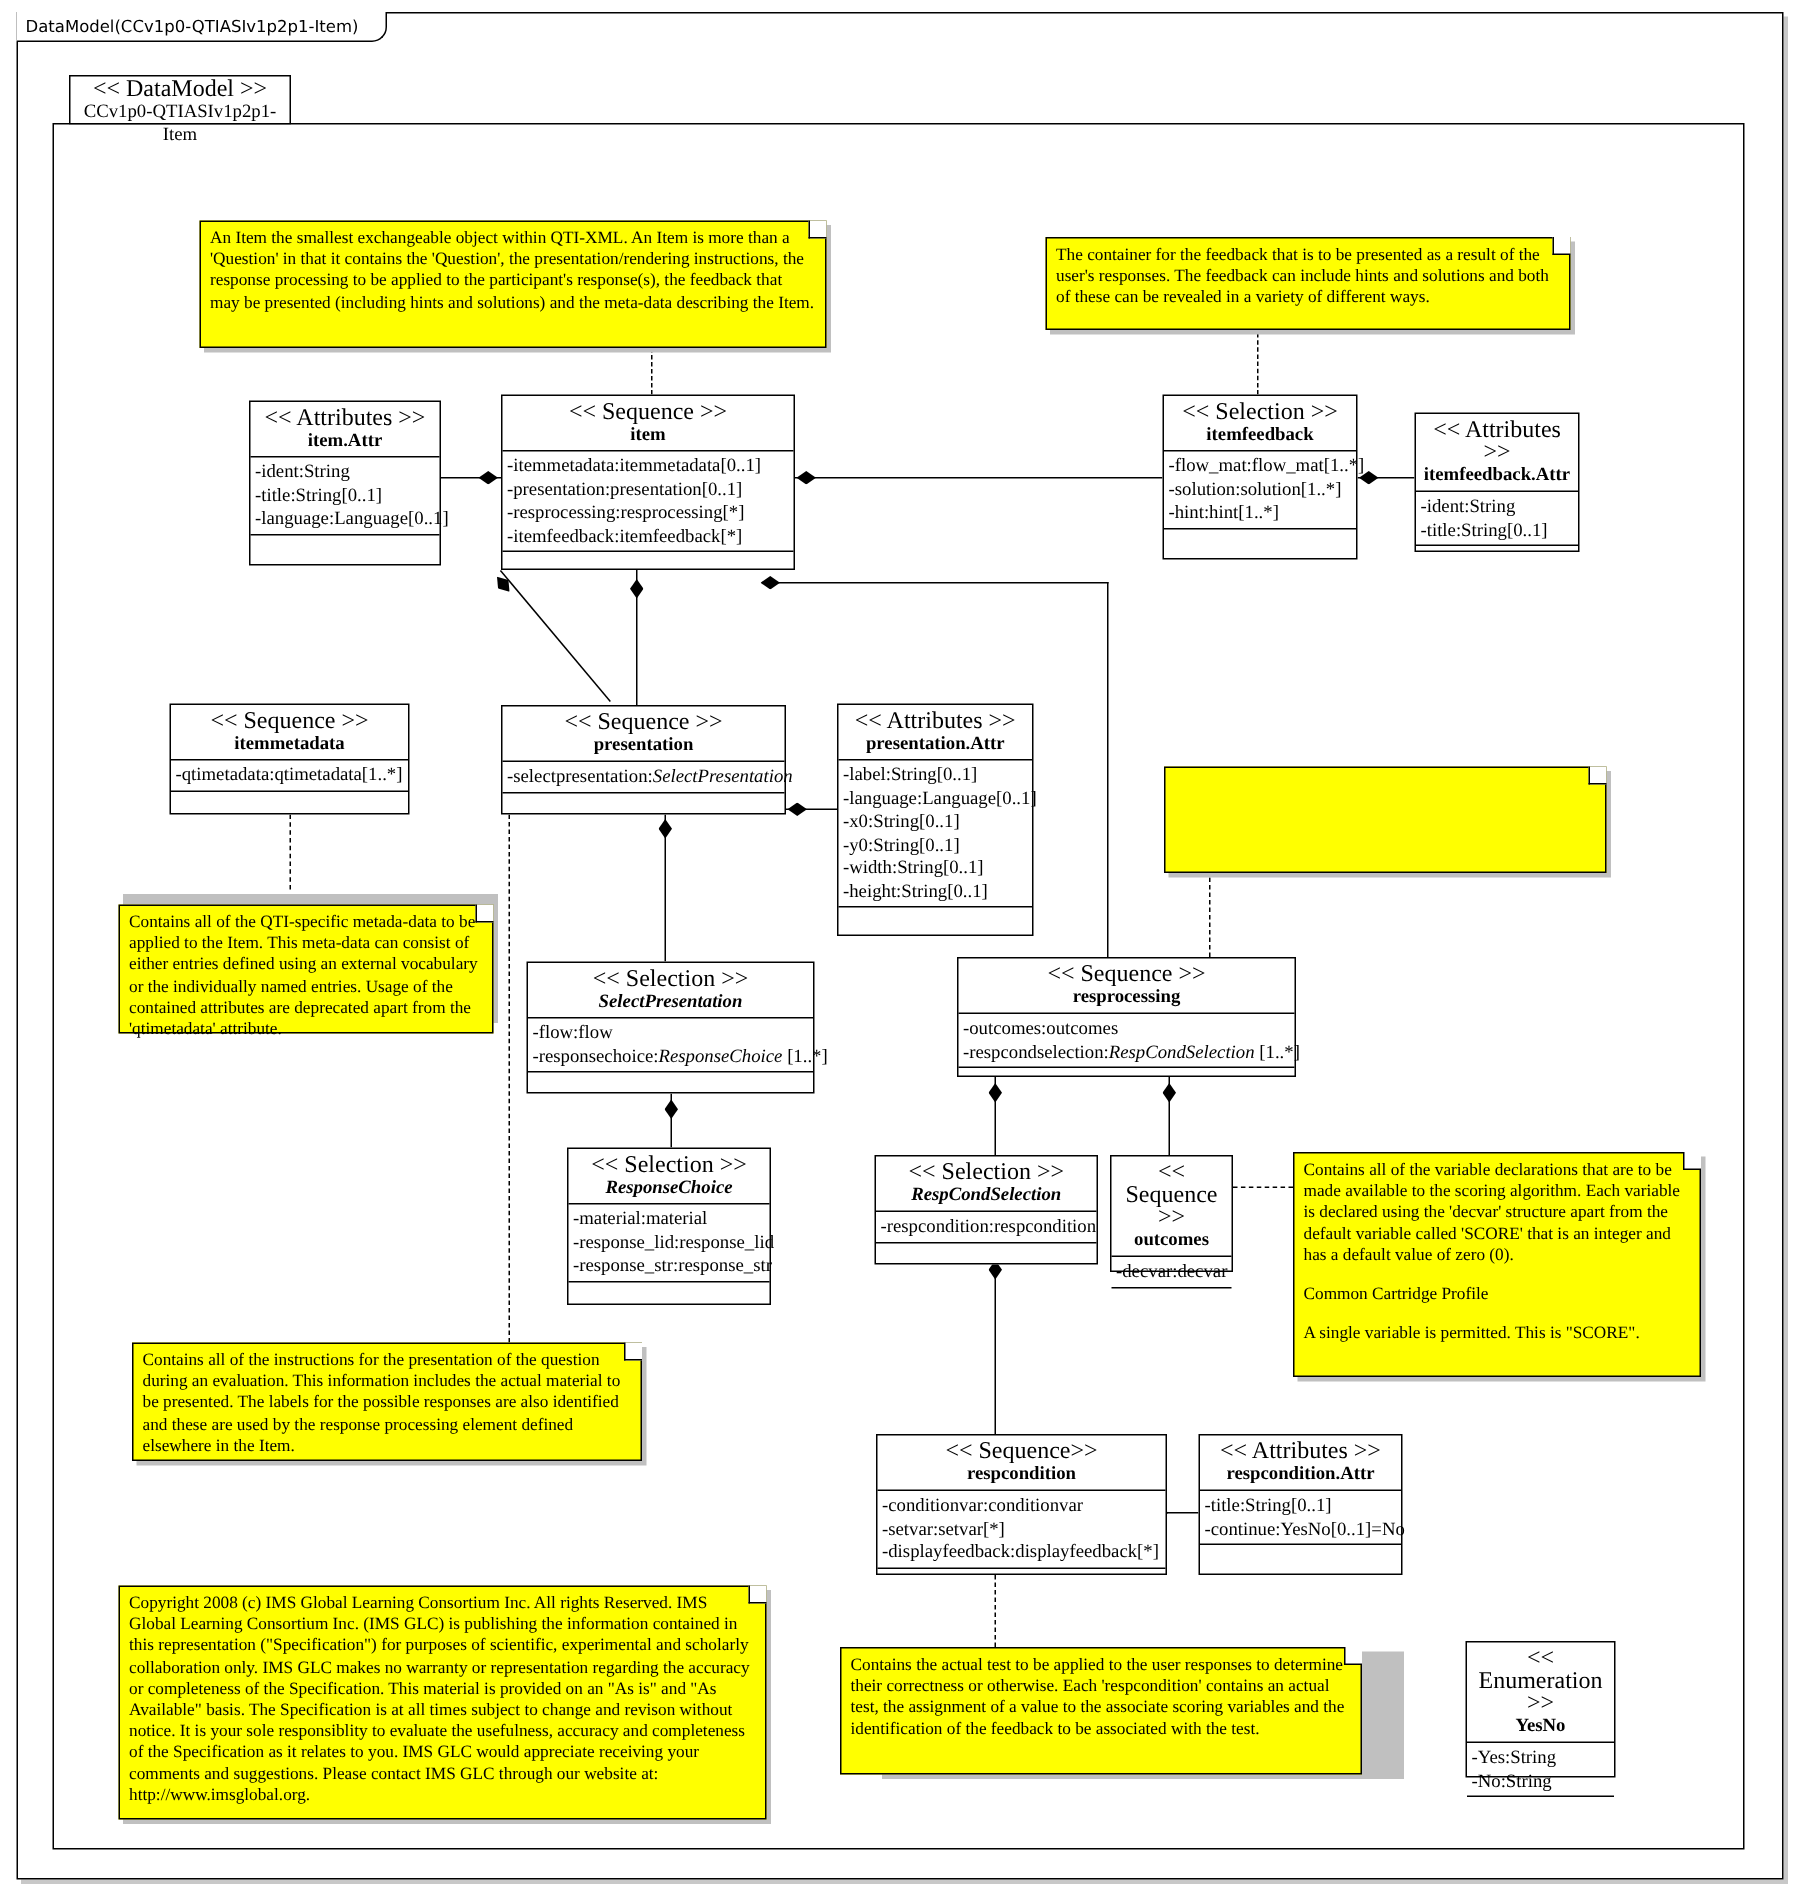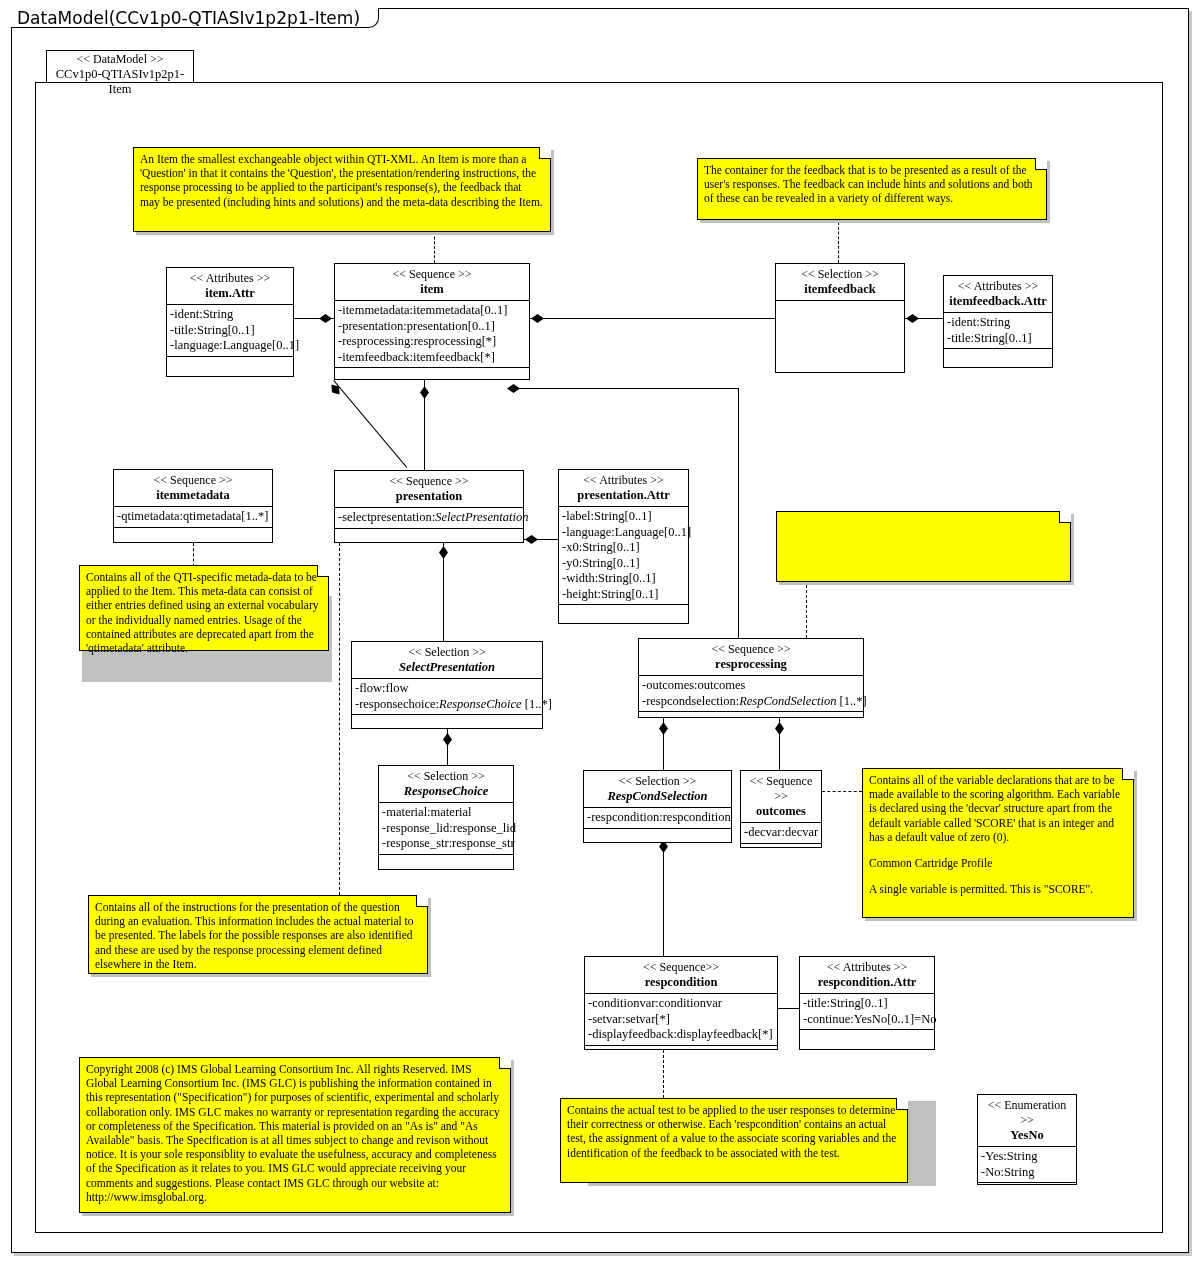--- a/index.html
+++ b/index.html
@@ -6,31 +6,31 @@
   body{font-family:"Liberation Serif", serif;}
   #canvas{position:relative;width:1200px;height:1268px;background:#ffffff;overflow:hidden;}
 
   
   .outer-frame{position:absolute;left:11px;top:8px;width:1178px;height:1245px;
     border:1px solid #000;box-sizing:border-box;background:#fff;}
   .outer-frame-shadow{position:absolute;left:14px;top:11px;width:1178px;height:1245px;
     background:#c8c8c8;}
   .frame-tab{position:absolute;left:11px;top:8px;height:20px;padding:2px 18px 2px 6px;
     border:1px solid #000;border-top:none;border-left:none;background:#fff;
-    font-family:"DejaVu Sans", sans-serif;font-size:17px;line-height:16px;color:#000;
+    font-family:"DejaVu Sans", sans-serif;font-size:11px;line-height:16px;color:#000;
     box-sizing:border-box;border-bottom-right-radius:10px;}
 
   .inner-frame{position:absolute;left:35px;top:82px;width:1128px;height:1151px;
     border:1px solid #000;box-sizing:border-box;background:#fff;}
 
   
   .cls{position:absolute;border:1px solid #000;background:#fff;box-sizing:border-box;
     font-size:12.5px;color:#000;}
   .cls .hdr{padding:3px 4px 3px 4px;text-align:center;line-height:15px;}
-  .cls .hdr .stereo{display:block;font-size:12px;}
+  .cls .hdr .stereo{display:block;font-size:16px;}
   .cls .hdr .nm{display:block;font-weight:bold;}
   .cls .hdr .nm.ital{font-style:italic;font-weight:bold;}
   .cls .sep{border-top:1px solid #000;}
   .cls .attrs{padding:2px 3px 2px 3px;}
   .cls .attrs .a{line-height:15.5px;white-space:nowrap;}
   .cls .attrs .a .it{font-style:italic;}
   .cls .ops{height:17px;}
 
   
   .note{position:absolute;background:#ffff00;border:1px solid #000;box-sizing:border-box;
@@ -144,20 +144,25 @@
       <div class="a">-itemfeedback:itemfeedback[*]</div>
     </div>
     <div class="ops sep"></div>
   </div>
 
   <div class="cls" style="left:775px;top:263px;width:130px;height:110px;">
     <div class="hdr">
       <span class="stereo">&lt;&lt; Selection &gt;&gt;</span>
       <span class="nm">itemfeedback</span>
     </div>
+    <div class="attrs sep">
+      <div class="a">-flow_mat:flow_mat[1..*]</div>
+      <div class="a">-solution:solution[1..*]</div>
+      <div class="a">-hint:hint[1..*]</div>
+    </div>
     <div class="ops sep"></div>
   </div>
 
   <div class="cls" style="left:943px;top:275px;width:110px;height:93px;">
     <div class="hdr">
       <span class="stereo">&lt;&lt; Attributes &gt;&gt;</span>
       <span class="nm">itemfeedback.Attr</span>
     </div>
     <div class="attrs sep">
       <div class="a">-ident:String</div>
@@ -306,21 +311,21 @@
     <p>An Item the smallest exchangeable object within QTI-XML.  An Item is more than a 'Question' in that it contains the 'Question', the presentation/rendering instructions, the response processing to be applied to the participant's response(s), the feedback that may be presented (including hints and solutions) and the meta-data describing the Item.</p>
   </div>
 
   <div class="note-shadow" style="left:700px;top:161px;width:350px;height:62px;"></div>
   <div class="note" style="left:697px;top:158px;width:350px;height:62px;">
     <div class="fold"></div>
     <p>The container for the feedback that is to be presented as a result of the user's responses.  The feedback can include hints and solutions and both of these can be revealed in a variety of different ways.</p>
   </div>
 
   <div class="note-shadow" style="left:82px;top:596px;width:250px;height:86px;"></div>
-  <div class="note" style="left:79px;top:565px;width:250px;height:86px;">
+  <div class="note" style="left:79px;top:603px;width:250px;height:86px;">
     <div class="fold"></div>
     <p>Contains all of the QTI-specific metada-data to be applied to the Item.  This meta-data can consist of either entries defined using an external vocabulary or the individually named entries.  Usage of the contained attributes are deprecated apart from the 'qtimetadata' attribute.</p>
   </div>
 
   <div class="note-shadow" style="left:779px;top:514px;width:295px;height:71px;"></div>
   <div class="note" style="left:776px;top:511px;width:295px;height:71px;">
     <div class="fold"></div>
   </div>
 
   <div class="note-shadow" style="left:865px;top:771px;width:272px;height:150px;"></div>

